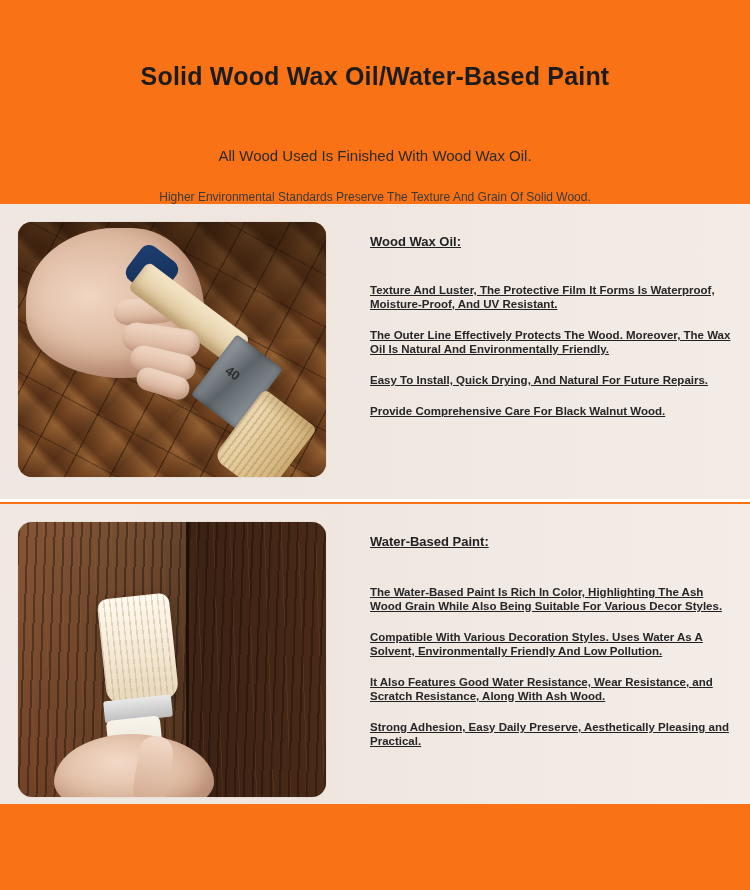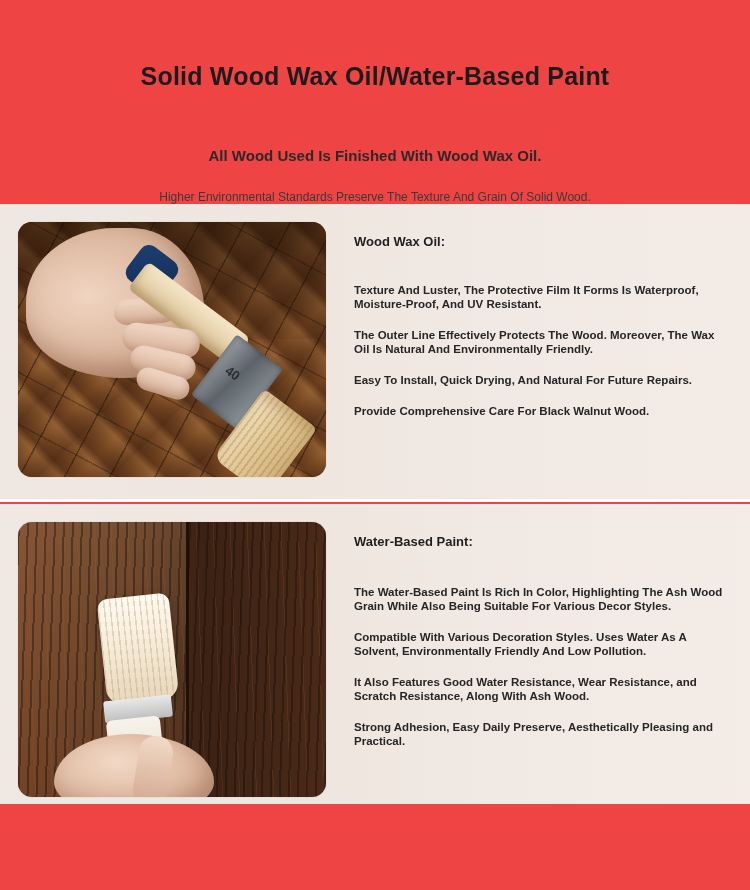--- a/index.html
+++ b/index.html
@@ -11,38 +11,38 @@
     height: 890px;
     background: #ffffff;
     font-family: "Liberation Sans", sans-serif;
     color: #222222;
     overflow: hidden;
   }
   .page {
     position: relative;
     width: 750px;
     height: 890px;
-    background: #ef4444;
+    background: #f97316;
   }
 
   
   .header {
     padding-top: 62px;
     text-align: center;
   }
   .header-title {
     font-size: 25px;
     font-weight: bold;
     color: #1c1c1c;
     letter-spacing: 0.2px;
     margin: 0 0 56px 0;
   }
   .header-sub1 {
     font-size: 15px;
-    font-weight: bold;
+    font-weight: normal;
     color: #2a2a2a;
     margin: 0 0 26px 0;
   }
   .header-sub2 {
     font-size: 12px;
     font-weight: normal;
     color: #3a3a3a;
     margin: 0;
   }
 
@@ -259,22 +259,23 @@
     left: 118px; top: 214px;
     width: 34px; height: 70px;
     background: linear-gradient(180deg, #f2dac8, #d2a88f);
     border-radius: 16px;
     transform: rotate(9deg);
   }
 
   
   .txt {
     flex: 1 1 auto;
-    padding-left: 28px;
+    padding-left: 44px;
     padding-top: 12px;
+    text-decoration: underline;
   }
   .txt-heading {
     font-size: 13px;
     font-weight: bold;
     color: #1f1f1f;
     margin: 0 0 34px 0;
   }
   .txt-heading.paint {
     margin-bottom: 36px;
   }

